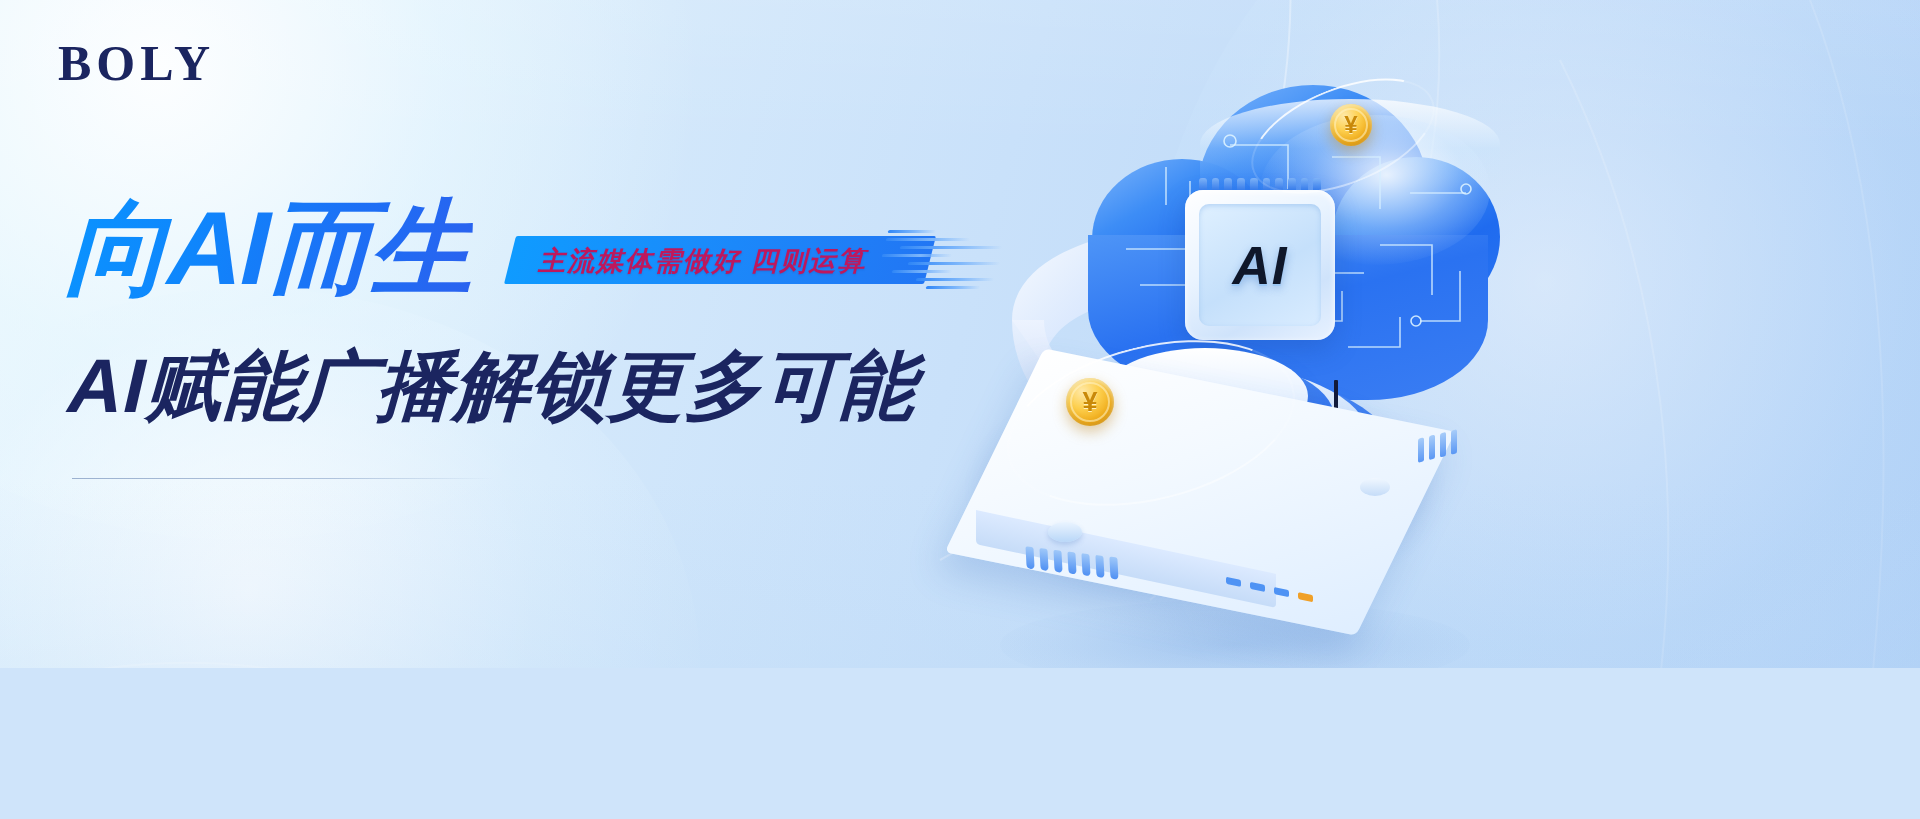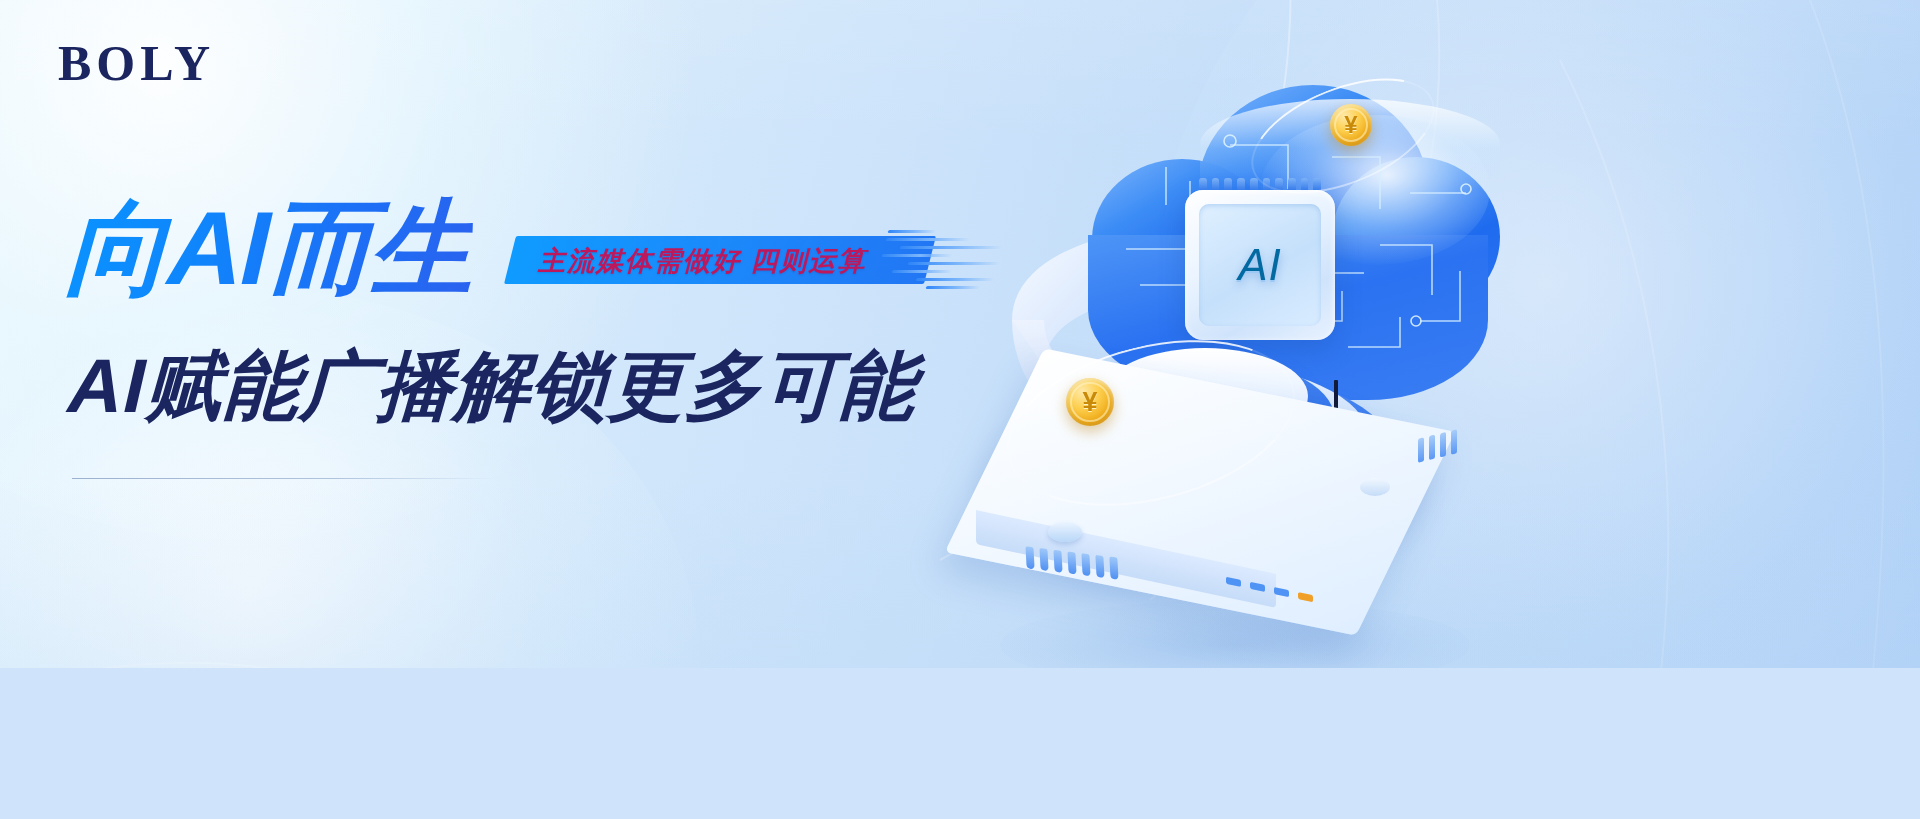--- a/index.html
+++ b/index.html
@@ -77,22 +77,22 @@
   .circuit{position:absolute;inset:0;}
 
   .chip{position:absolute;left:255px;top:150px;width:150px;height:150px;}
   .chip-body{position:absolute;inset:0;border-radius:18px;
     background:linear-gradient(150deg,#ffffff 0%,#eaf4ff 40%,#cfe3fb 72%,#e8f2ff 100%);
     box-shadow:0 10px 26px rgba(30,80,170,.30), inset 0 2px 6px rgba(255,255,255,.95);}
   .chip-inner{position:absolute;left:14px;top:14px;right:14px;bottom:14px;border-radius:10px;
     background:linear-gradient(150deg,#dff0ff 0%,#c5e0fb 55%,#d9ecff 100%);
     box-shadow:inset 0 2px 5px rgba(120,170,230,.40);}
   .chip-label{position:absolute;inset:0;display:flex;align-items:center;justify-content:center;
-    font-size:44px;font-weight:400;font-style:italic;letter-spacing:1px;
-    color:#0369a1;text-shadow:0 2px 0 #9cc8f5, 0 4px 8px rgba(40,100,190,.35);}
+    font-size:53px;font-weight:700;font-style:italic;letter-spacing:1px;
+    color:#0f172a;text-shadow:0 2px 0 #9cc8f5, 0 4px 8px rgba(40,100,190,.35);}
   .chip-pins{position:absolute;left:14px;top:-12px;width:122px;height:14px;display:flex;gap:5px;}
   .chip-pins span{flex:1;height:14px;border-radius:3px 3px 0 0;
     background:linear-gradient(180deg,#7fb4f8 0%,#2f78ee 100%);}
 
   .platform{position:absolute;left:60px;top:300px;width:430px;height:250px;}
   .disc{position:absolute;border-radius:50%;}
   .d1{left:0;top:40px;width:430px;height:190px;
     background:linear-gradient(180deg,#e9f3ff 0%,#c9e0fb 55%,#eaf4ff 100%);
     box-shadow:0 14px 28px rgba(60,110,190,.20);}
   .d2{left:26px;top:30px;width:378px;height:168px;

